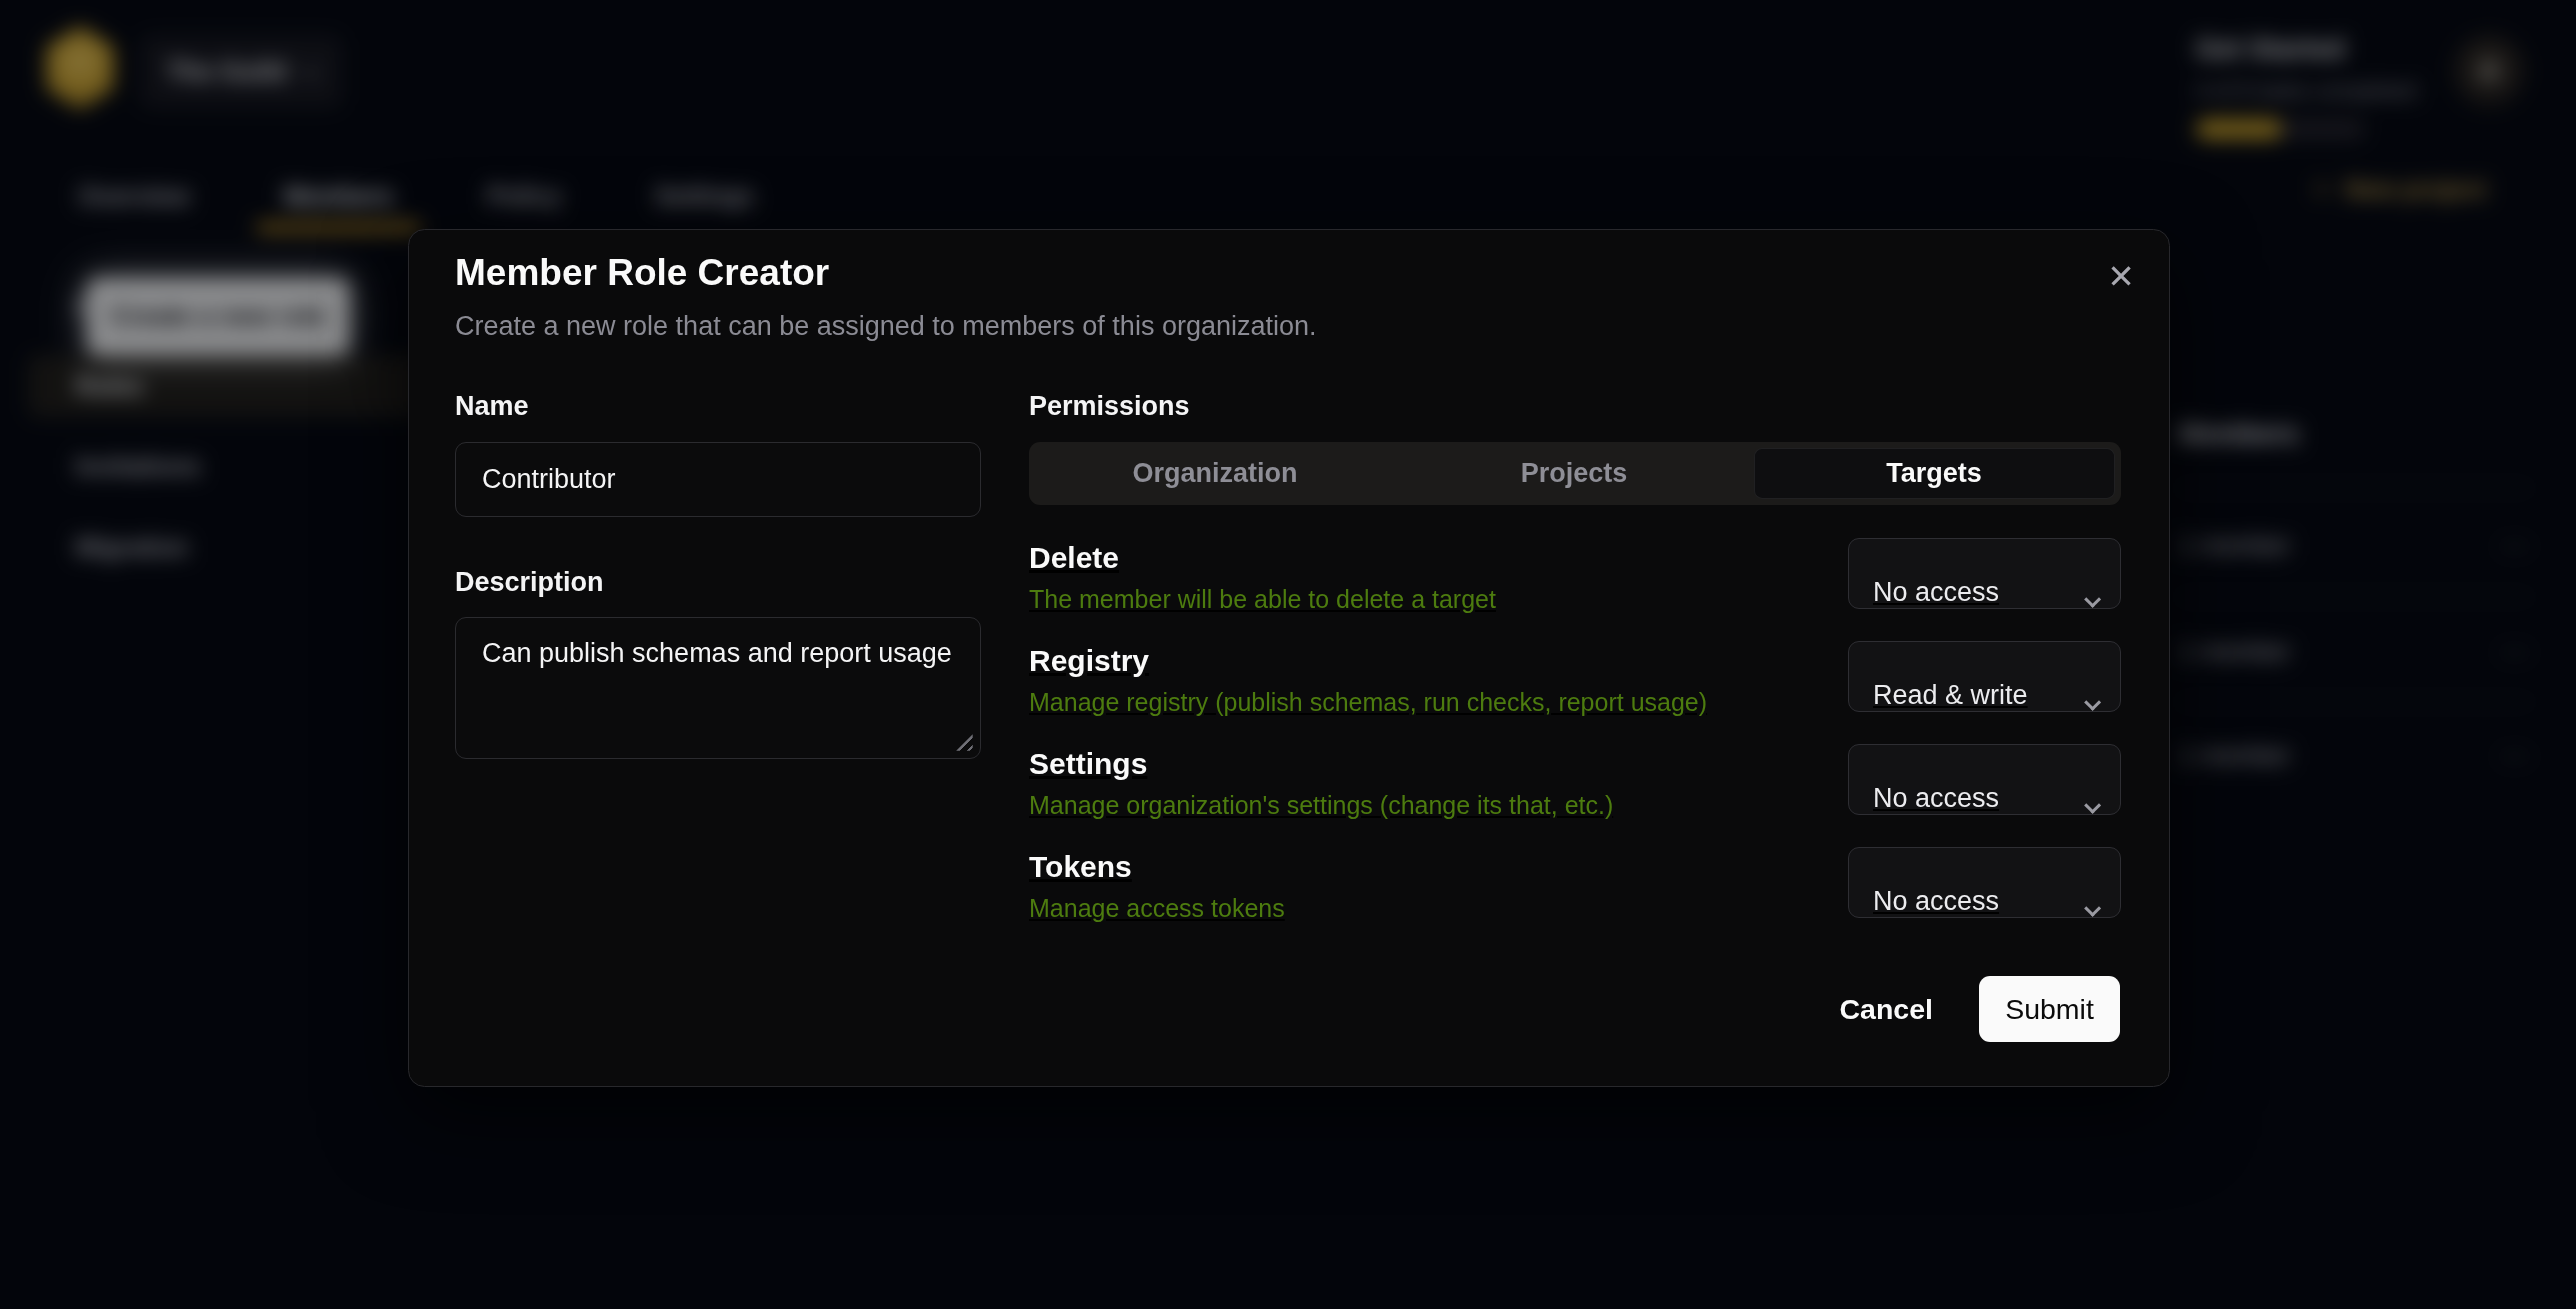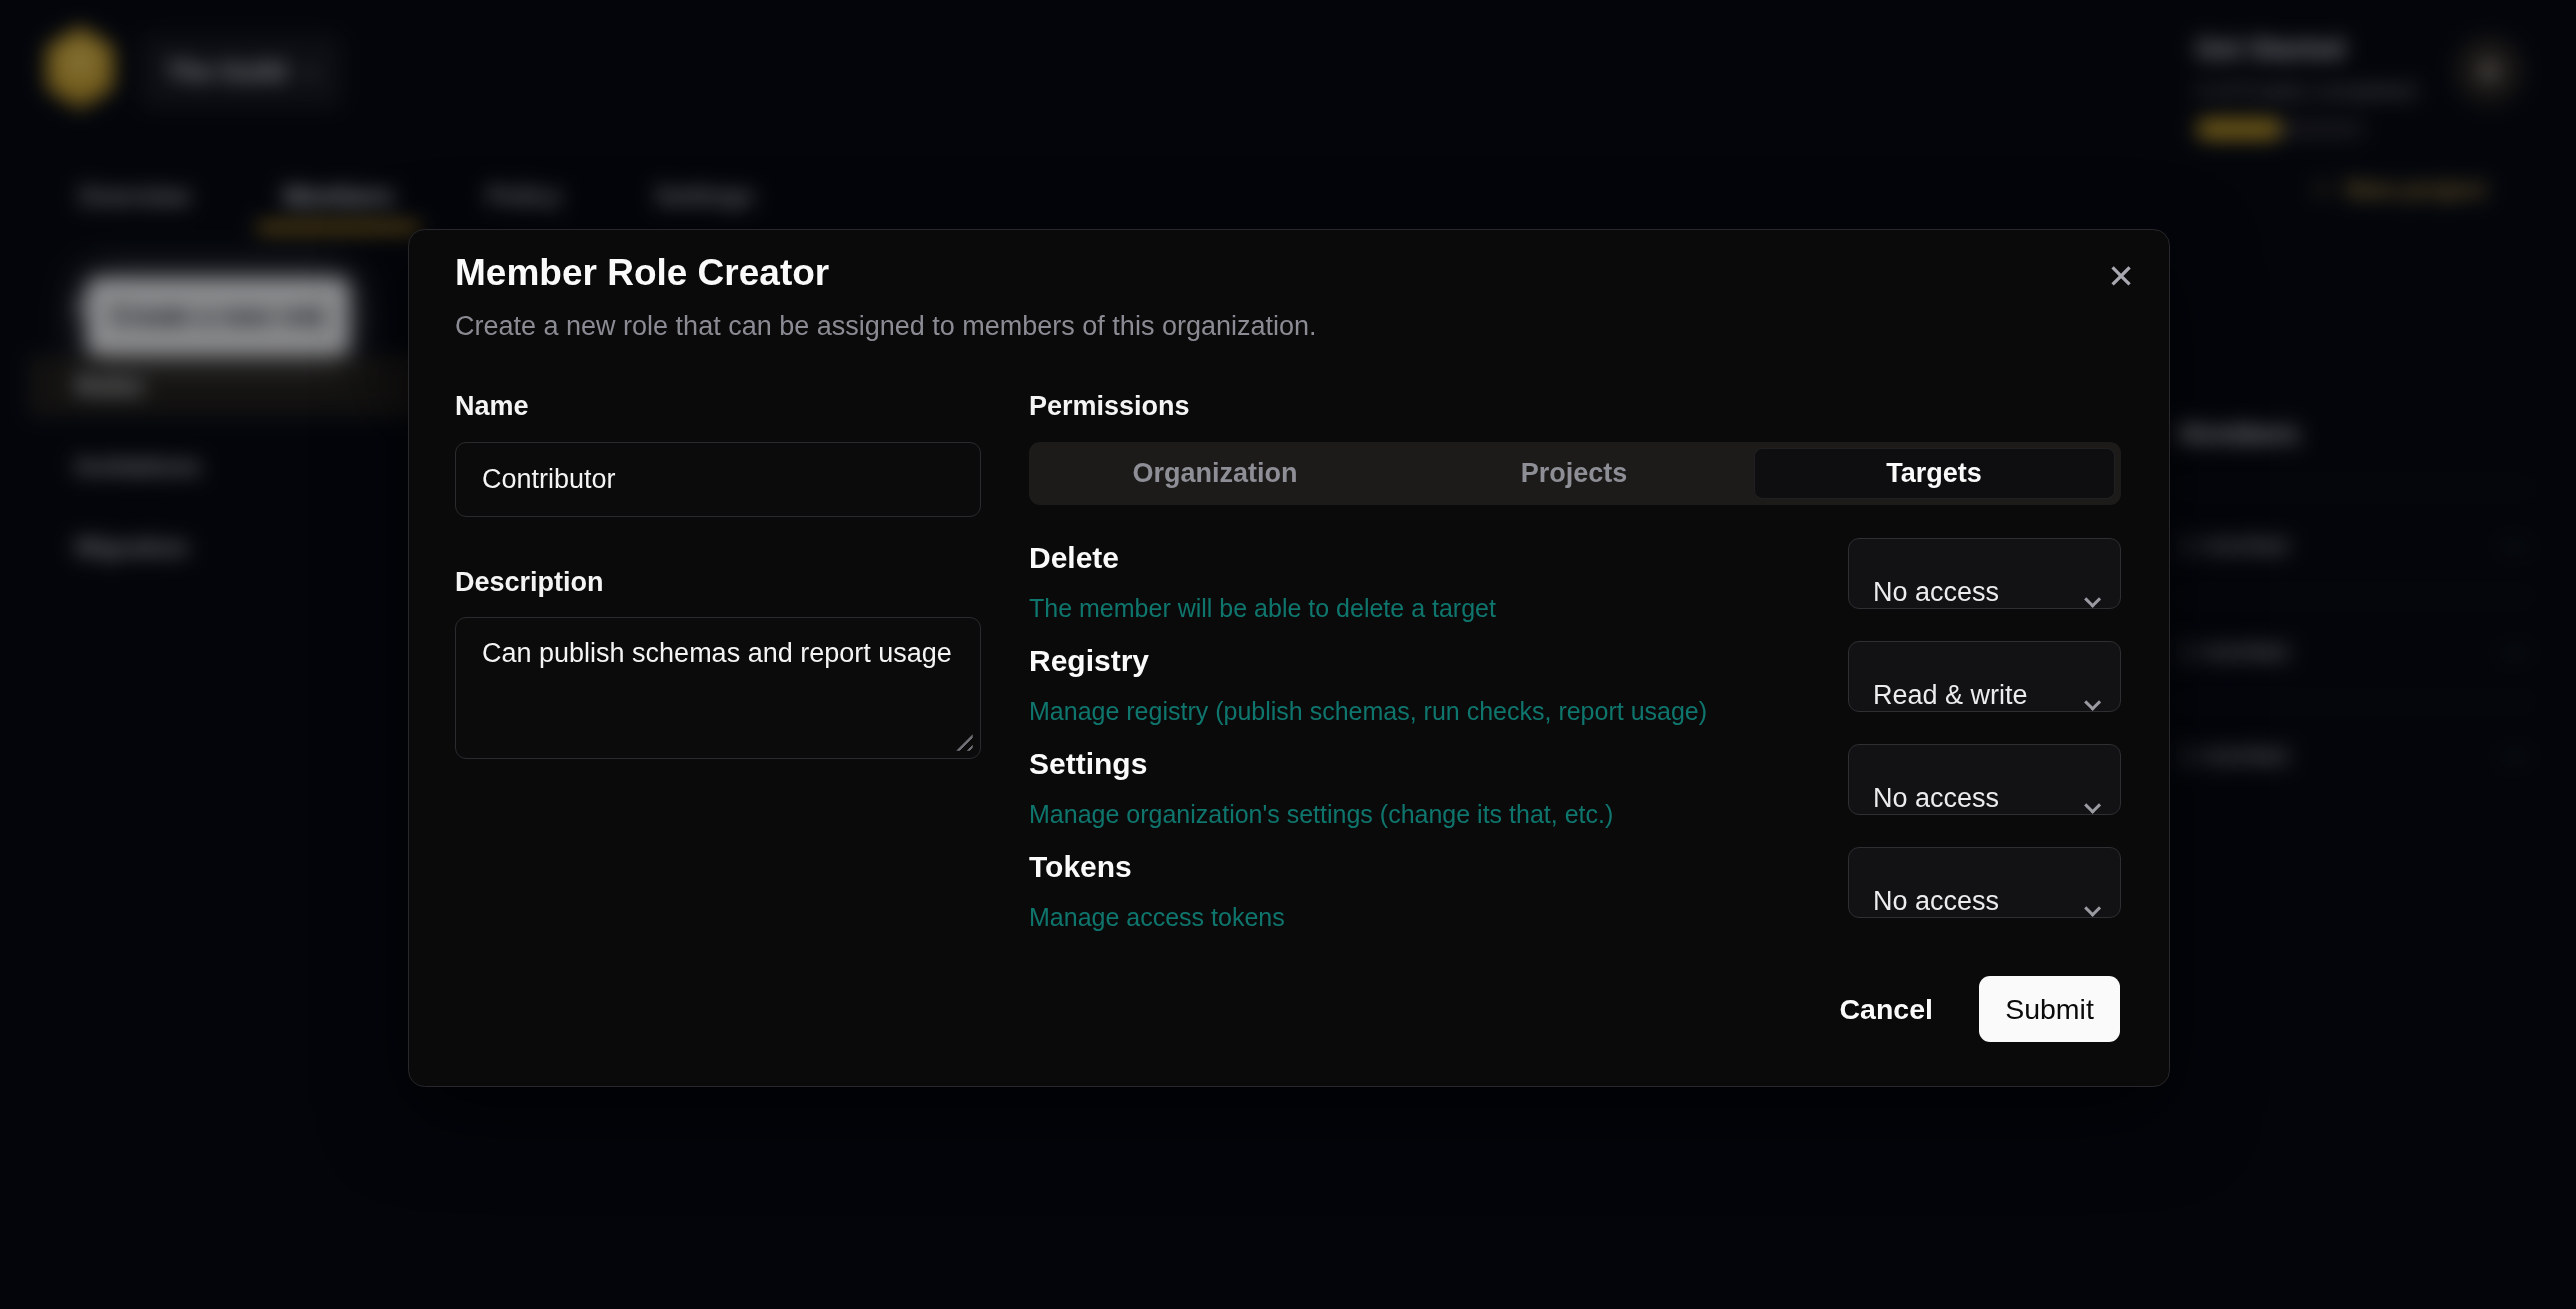--- a/index.html
+++ b/index.html
@@ -80,24 +80,24 @@
                    background:repeating-linear-gradient(135deg, transparent, transparent 4.6px, #6f6f76 4.6px, #6f6f76 7.3px);
                    clip-path:polygon(100% 0, 100% 100%, 0 100%); }
 
   .col-right { position:absolute; left:620px; top:161px; width:1092px; }
   .tabbar { margin-top:20px; width:1092px; height:63px; background:#1c1b1a; border-radius:11px;
             display:flex; padding:6.4px; }
   .seg { flex:1; display:flex; align-items:center; justify-content:center; color:#8e8e96;
          font-size:27px; font-weight:600; border-radius:8.3px; }
   .seg.active { background:#0e0e10; color:#fafafa; border:0.9px solid rgba(255,255,255,.08); }
 
-  .perm-rows { margin-top:33px; }
+  .perm-rows { margin-top:33px;text-decoration:underline; }
   .perm-row { display:flex; justify-content:space-between; align-items:flex-start; height:103px; }
   .perm-title { color:#fafafa; font-size:30px; font-weight:700; line-height:39px; }
-  .perm-desc { color:#0f766e; font-size:25px; line-height:33px; margin-top:15px; }
+  .perm-desc { color:#4d7c0f; font-size:25px; line-height:33px; margin-top:6px; }
   .select { width:273px; height:71px; background:#121214; border:1.8px solid #2e2e33; border-radius:11px;
             display:flex; align-items:flex-end; justify-content:space-between; padding:0 24px; }
   .select .val { color:#ececef; font-size:27px; }
   .select .chev { border-color:#9a9aa2; transform:rotate(45deg) translateY(-3.7px); }
 
   .modal-footer { position:absolute; right:49px; top:746px; height:66px; display:flex; align-items:center; gap:46px; }
   .cancel-btn { color:#fafafa; font-size:28.5px; font-weight:600; background:none; border:none; cursor:pointer;
                 font-family:"Liberation Sans", sans-serif; }
   .submit-btn { width:141px; height:66px; background:#fafafa; color:#0a0a0a; font-size:28.5px; font-weight:400;
                 border:none; border-radius:11px; cursor:pointer; font-family:"Liberation Sans", sans-serif; }

